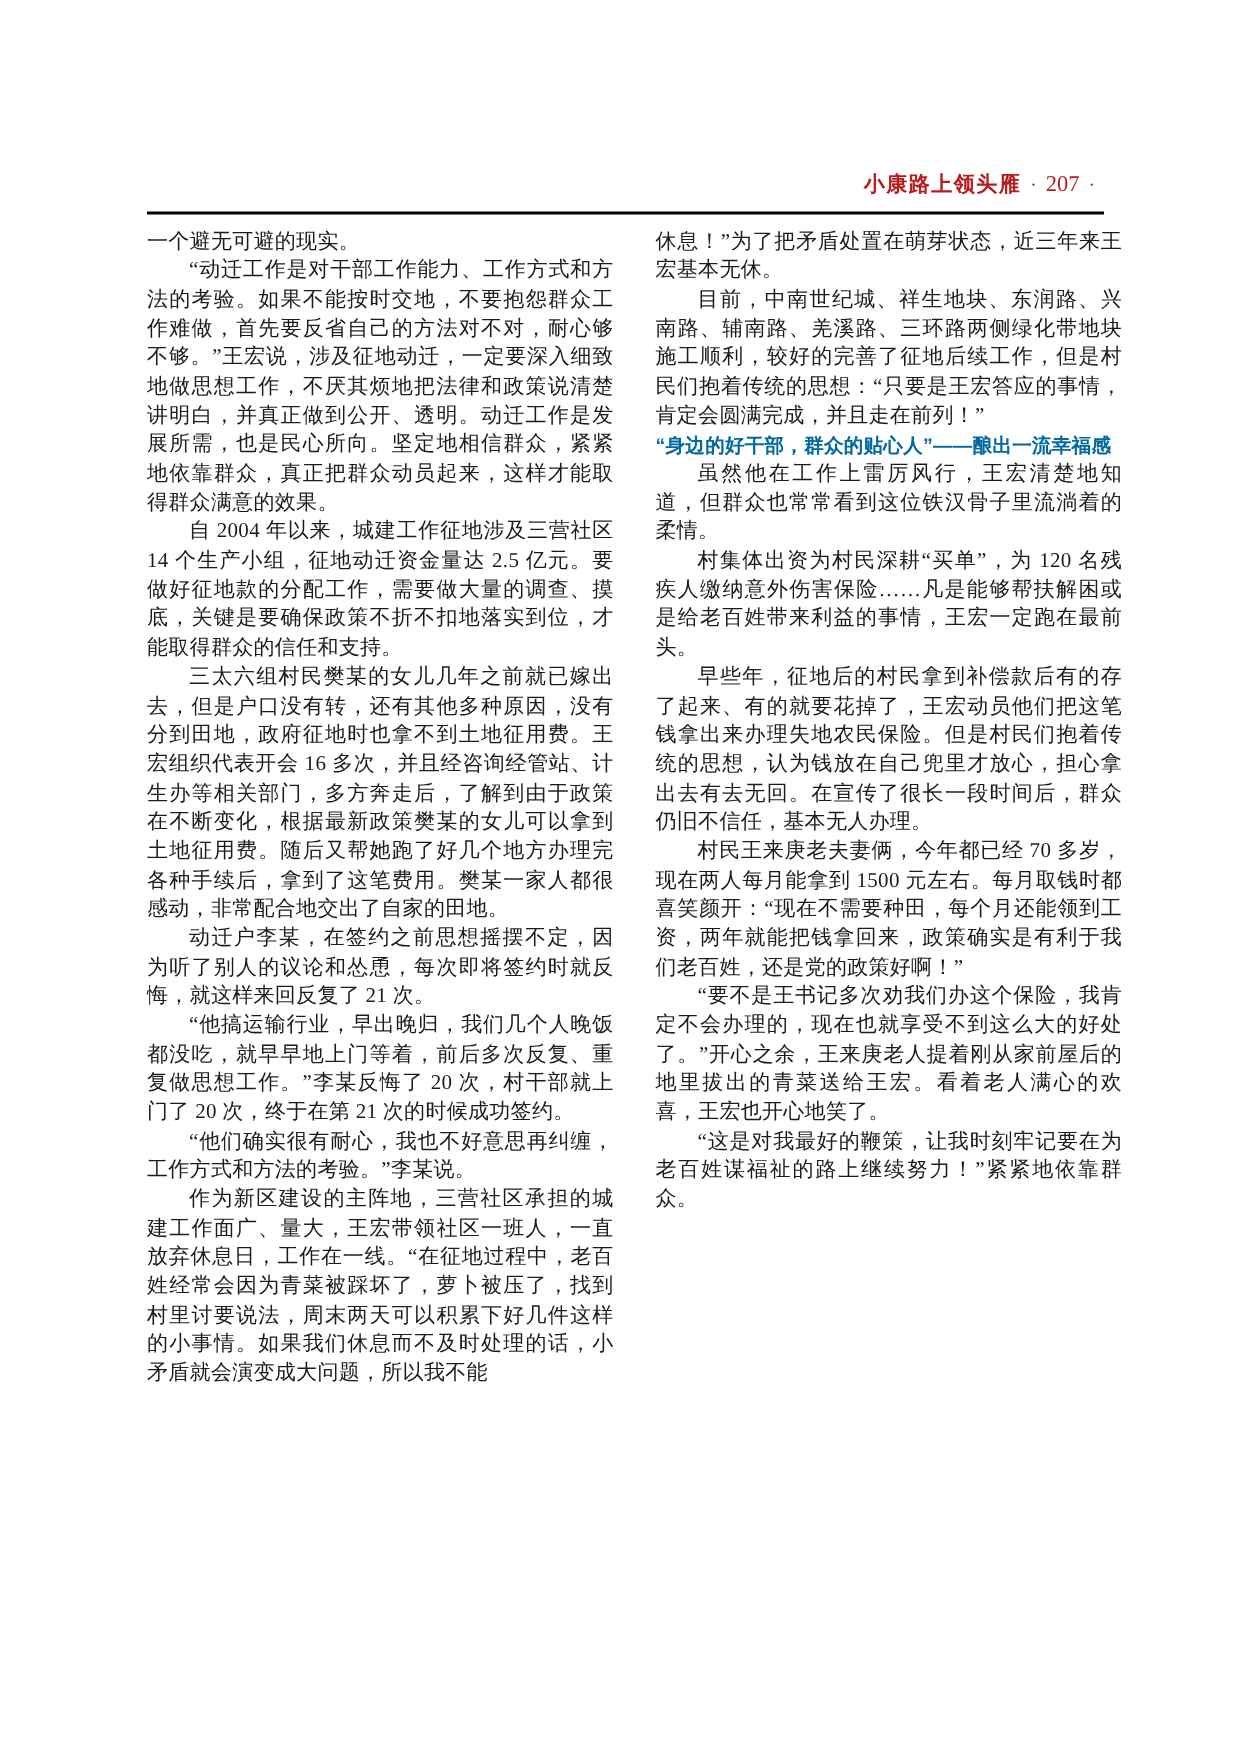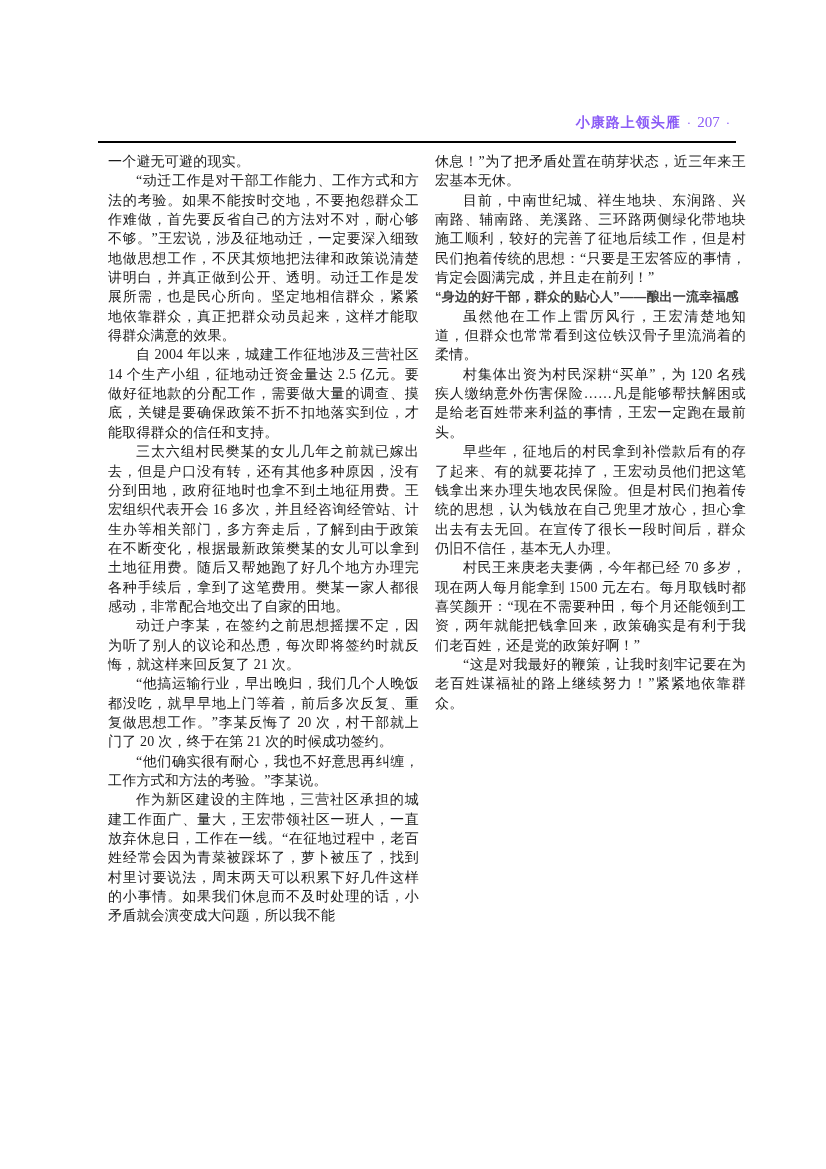--- a/index.html
+++ b/index.html
@@ -11,21 +11,21 @@
   .sheet {
     position: relative;
     width: 826px; height: 1169px;
     background: #ffffff;
     overflow: hidden;
   }
   .running-head {
     position: absolute;
     top: 113px; left: 98px; width: 638px;
     text-align: right;
-    color: #8b5cf6;
+    color: #b91c1c;
     font-size: 14px;
     line-height: 18px;
     white-space: nowrap;
   }
   .running-head .book-title {
     font-family: "Liberation Sans", "DejaVu Sans", sans-serif;
     font-weight: 700;
     letter-spacing: 1px;
   }
   .running-head .dot {
@@ -38,23 +38,23 @@
     font-size: 15px;
   }
   .head-rule {
     position: absolute;
     top: 141px; left: 98px; width: 638px;
     height: 2px;
     background: #000000;
   }
   .columns {
     position: absolute;
-    top: 152px; left: 108px; width: 638px;
+    top: 152px; left: 98px; width: 638px;
     display: flex;
-    gap: 16px;
+    gap: 28px;
   }
   .col {
     width: 311px;
     flex: 0 0 311px;
     font-size: 14px;
     line-height: 19.35px;
     color: #1b1b1b;
     text-align: justify;
     text-justify: inter-ideograph;
     letter-spacing: 0.2px;
@@ -63,21 +63,21 @@
     margin: 0;
     padding: 0;
     text-indent: 2em;
   }
   .col p.noindent { text-indent: 0; }
   .section-heading {
     font-family: "Liberation Sans", "DejaVu Sans", sans-serif;
     font-weight: 700;
     font-size: 13px;
     letter-spacing: 0.2px;
-    color: #404040;
+    color: #0369a1;
     margin: 20px 0 17px 0;
     text-indent: 0 !important;
     white-space: nowrap;
   }
 </style>
 </head>
 <body>
 
 <div class="sheet">
 
@@ -101,18 +101,19 @@
     </div>
 
     <div class="col">
       <p class="noindent">休息！”为了把矛盾处置在萌芽状态，近三年来王宏基本无休。</p>
       <p>目前，中南世纪城、祥生地块、东润路、兴南路、辅南路、羌溪路、三环路两侧绿化带地块施工顺利，较好的完善了征地后续工作，但是村民们抱着传统的思想：“只要是王宏答应的事情，肯定会圆满完成，并且走在前列！”</p>
       <p class="section-heading">“身边的好干部，群众的贴心人”——酿出一流幸福感</p>
       <p>虽然他在工作上雷厉风行，王宏清楚地知道，但群众也常常看到这位铁汉骨子里流淌着的柔情。</p>
       <p>村集体出资为村民深耕“买单”，为 120 名残疾人缴纳意外伤害保险……凡是能够帮扶解困或是给老百姓带来利益的事情，王宏一定跑在最前头。</p>
       <p>早些年，征地后的村民拿到补偿款后有的存了起来、有的就要花掉了，王宏动员他们把这笔钱拿出来办理失地农民保险。但是村民们抱着传统的思想，认为钱放在自己兜里才放心，担心拿出去有去无回。在宣传了很长一段时间后，群众仍旧不信任，基本无人办理。</p>
       <p>村民王来庚老夫妻俩，今年都已经 70 多岁，现在两人每月能拿到 1500 元左右。每月取钱时都喜笑颜开：“现在不需要种田，每个月还能领到工资，两年就能把钱拿回来，政策确实是有利于我们老百姓，还是党的政策好啊！”</p>
+      <p>“要不是王书记多次劝我们办这个保险，我肯定不会办理的，现在也就享受不到这么大的好处了。”开心之余，王来庚老人提着刚从家前屋后的地里拔出的青菜送给王宏。看着老人满心的欢喜，王宏也开心地笑了。</p>
       <p>“这是对我最好的鞭策，让我时刻牢记要在为老百姓谋福祉的路上继续努力！”紧紧地依靠群众。</p>
     </div>
 
   </div>
 
 </div>
 
 </body></html>

